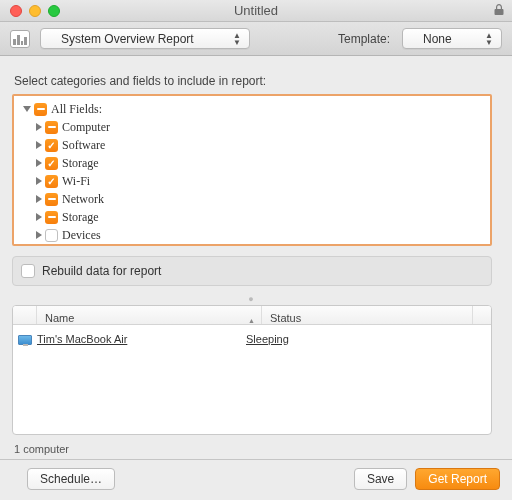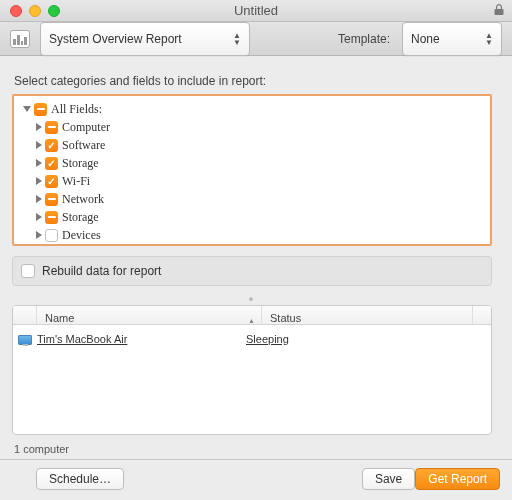--- a/index.html
+++ b/index.html
@@ -10,21 +10,21 @@
   .traffic { display: flex; gap: 7px; margin-left: 2px;}
   .traffic span { width: 12px; height: 12px; border-radius: 50%; display: block;}
   .t-red { background: #ff5f57; border:1px solid #e24640;}
   .t-yel { background: #ffbd2e; border:1px solid #e1a128;}
   .t-grn { background: #28c940; border:1px solid #1dac2f;}
   .title { position:absolute; left:0; right:0; text-align:center; font-size:13px; color:#555;}
   .lock { position:absolute; right:8px; color:#777; font-size:11px;}
   
   
   .toolbar { height: 34px; background: linear-gradient(#e4e4e4,#d4d4d4); border-bottom:1px solid #b5b5b5; display:flex; align-items:center; padding: 0 10px; gap:10px;}
-  .pop { background: linear-gradient(#fff,#f1f1f1); border:1px solid #b8b8b8; border-radius:4px; height:34px; display:flex; align-items:center; padding:0 6px 0 8px; font-size:12px; box-shadow:0 1px 0 rgba(0,0,0,.04);}
+  .pop { background: linear-gradient(#fff,#f1f1f1); border:1px solid #b8b8b8; border-radius:4px; height:21px; display:flex; align-items:center; padding:0 6px 0 20px; font-size:12px; box-shadow:0 1px 0 rgba(0,0,0,.04);}
   .pop.wide { width: 210px; }
   .pop .lbl { flex:1; }
   .pop .arrows { width:12px; text-align:center; color:#555; line-height:7px; font-size:8px;}
   .chart-icon { width:20px; height:18px; display:flex; align-items:flex-end; gap:1px; border:1px solid #aaa; border-radius:3px; padding:2px; background:#fff;}
   .chart-icon span{ width:3px; background:#999;}
   .spacer{flex:1}
   .tlabel{font-size:12px; color:#444; margin-right:2px;}
   
   
   .content { padding: 8px 20px 8px 12px; }
@@ -59,21 +59,21 @@
   .tbody .trow{ display:flex; height:20px; align-items:flex-end;text-decoration:underline;}
   .trow .cell{ font-size:11px; color:#333;}
   .trow .ico{ width:24px; display:flex; justify-content:center;}
   .monitor{ width:14px; height:10px; background:linear-gradient(#6db8e8,#3d8fd1); border:1px solid #4a86bd; border-radius:1px; position:relative;}
   .monitor::after{content:""; position:absolute; bottom:-2px; left:4px; width:5px; height:2px; background:#b8b8b8;}
   .cell.name{ width:201px;}
   .cell.status{ flex:1; padding-left:8px;}
   
   .count { font-size:11px; color:#555; margin:8px 2px;}
   
-  .footer { position:absolute; bottom:10px; left:13px; right:12px; display:flex; align-items:center;padding-left:23px;}
+  .footer { position:absolute; bottom:10px; left:4px; right:12px; display:flex; align-items:center;padding-left:23px;}
   .btn { background:linear-gradient(#fff,#f2f2f2); border:1px solid #bcbcbc; border-radius:4px; height:22px; padding:0 12px; font-size:12px; color:#333; display:flex; align-items:center;}
   .btn.primary { background:linear-gradient(#ffa72f,#f78b10); border:1px solid #d97812; color:#fff; font-weight:500;}
   .bottombar{border-top:1px solid #c5c5c5; position:absolute; bottom:40px; left:0; right:0;}
 </style>
 </head>
 <body>
 
 <div class="titlebar">
   <div class="traffic">
     <span class="t-red"></span>
@@ -188,19 +188,19 @@
 
   <div class="count">1 computer</div>
 </div>
 
 <div class="bottombar"></div>
 <div class="footer">
   <div class="btn">
       <span>Schedule…</span>
     </div>
   <div class="spacer"></div>
-  <div class="btn" style="">
+  <div class="btn" style="margin-right:8px">
       <span>Save</span>
     </div>
   <div class="btn primary">
       <span>Get Report</span>
     </div>
 </div>
 
 </body></html>

